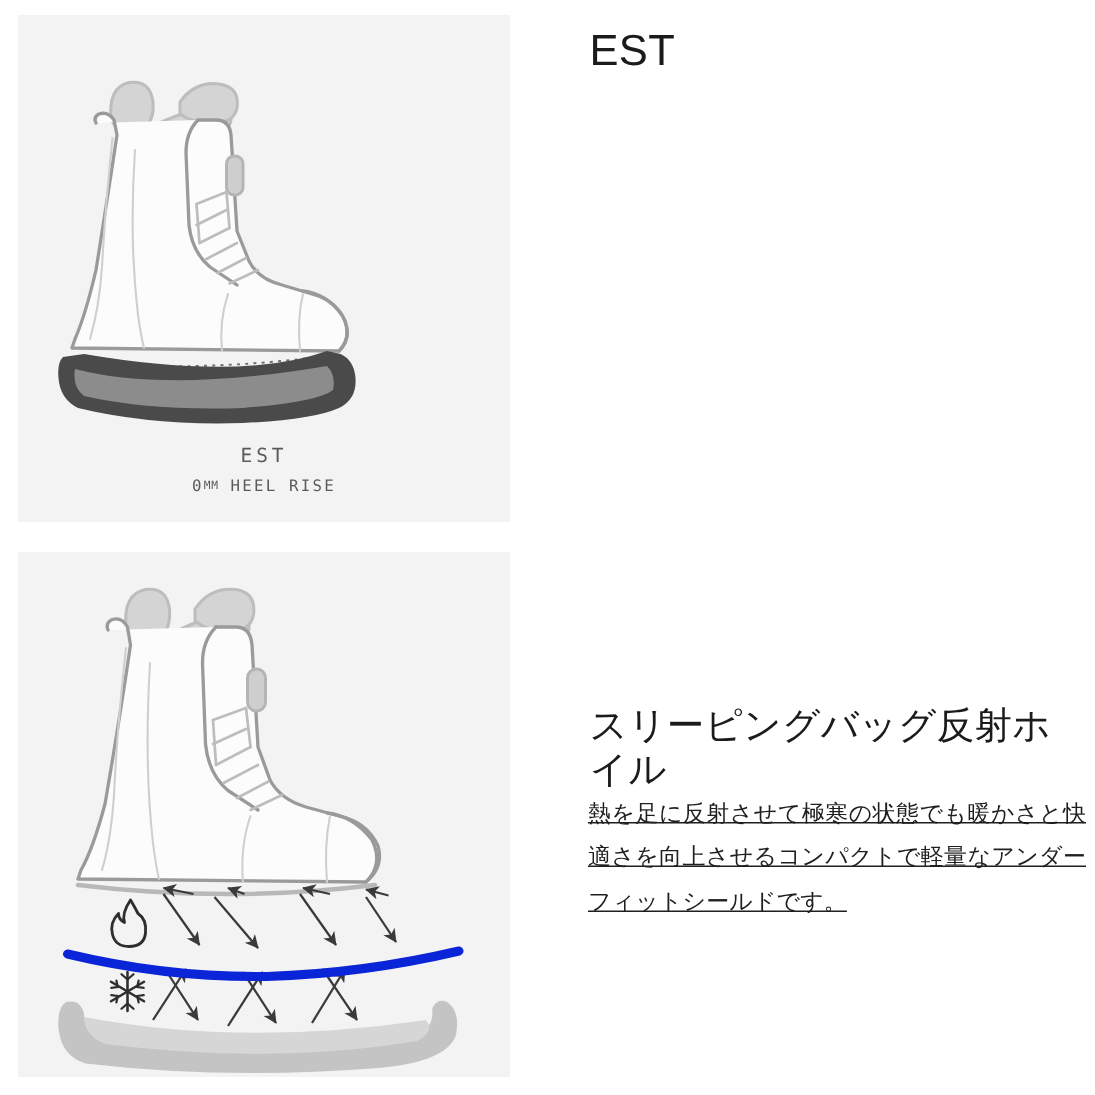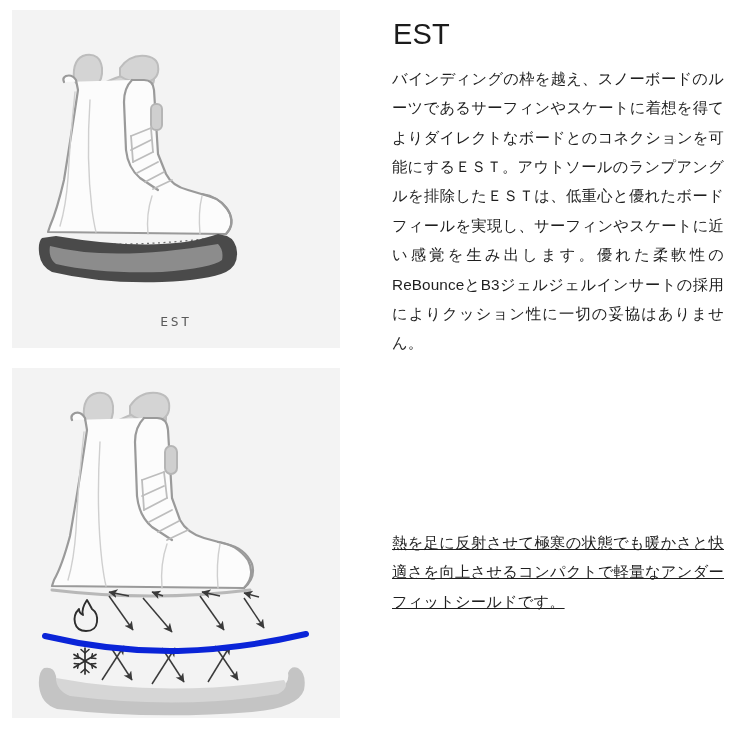--- a/index.html
+++ b/index.html
@@ -181,20 +181,21 @@
       <path d="M38 236
                Q100 252 206 234
                Q212 240 210 250
                Q200 258 150 262
                Q88 264 44 254
                Q36 248 38 236 Z" fill="#8c8c8c"></path>
     </svg>
 
     <div class="caption-wrap">
       <div class="caption-title">EST</div>
+      <div class="caption-sub"><span>0</span><span class="unit">MM</span><span> HEEL RISE</span></div>
     </div>
   </div>
 
   <div class="panel" id="panel-foil">
     <svg viewBox="0 0 328 350" xmlns="http://www.w3.org/2000/svg">
       <g fill="none" stroke="#9a9a9a" stroke-width="2.2" stroke-linejoin="round" stroke-linecap="round">
 
         <path d="M72 50 Q70 28 85 25 Q99 23 101 38 Q102 52 94 58 Q86 64 79 62 Z" fill="#d4d4d4" stroke="#bdbdbd" stroke-width="2"></path>
         <path d="M96 58 Q116 46 136 42 Q152 39 154 49 Q155 59 139 62 Q117 66 102 66 Z" fill="#d4d4d4" stroke="#bdbdbd" stroke-width="2"></path>
         <path d="M118 38 Q128 23 145 25 Q159 27 157 42 Q155 53 140 53 Q126 53 118 46 Z" fill="#d4d4d4" stroke="#bdbdbd" stroke-width="2"></path>
@@ -305,19 +306,19 @@
                  Q44 320 44 308
                  Q42 298 32 300 Z" fill="#c4c4c4"></path>
         <path d="M44 310 Q150 330 272 312 Q278 320 266 326 Q170 342 58 328 Q44 322 44 310 Z" fill="#d6d6d6"></path>
       </g>
     </svg>
   </div>
 
   <div class="textcol">
 
     <h2 class="section-heading" id="est-heading">EST</h2>
-    <p class="body-copy" id="est-body">バインディングの枠を越え、スノーボードのルーツであるサーフィンやスケートに着想を得てよりダイレクトなボードとのコネクションを可能にするＥＳＴ。アウトソールのランプアングルを排除したＥＳＴは、低重心と優れたボードフィールを実現し、サーフィンやスケートに近い感覚を生み出します。優れた柔軟性のReBounceとB3ジェルジェルインサートの採用によりクッション性に一切の妥協はありません。</p>
-
+
+    <h2 class="section-heading" id="foil-heading">スリーピングバッグ反射ホイル</h2>
     <p class="body-copy" id="foil-body">熱を足に反射させて極寒の状態でも暖かさと快適さを向上させるコンパクトで軽量なアンダーフィットシールドです。</p>
 
   </div>
 
 </div>
 
 </body></html>

